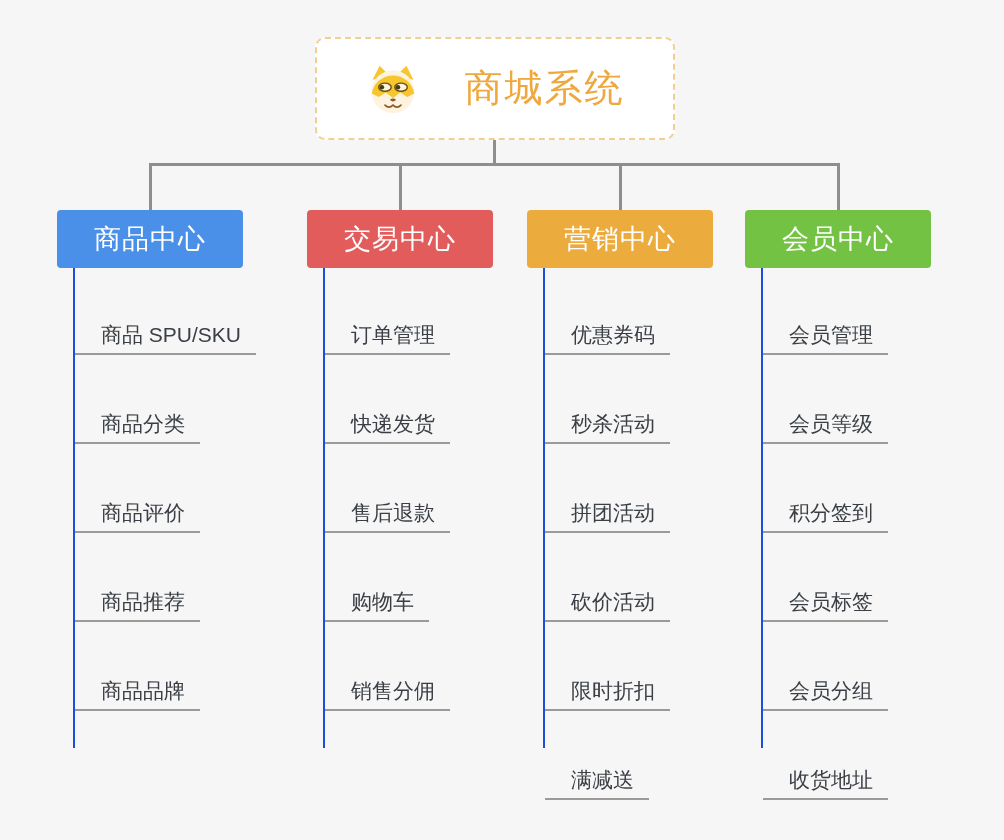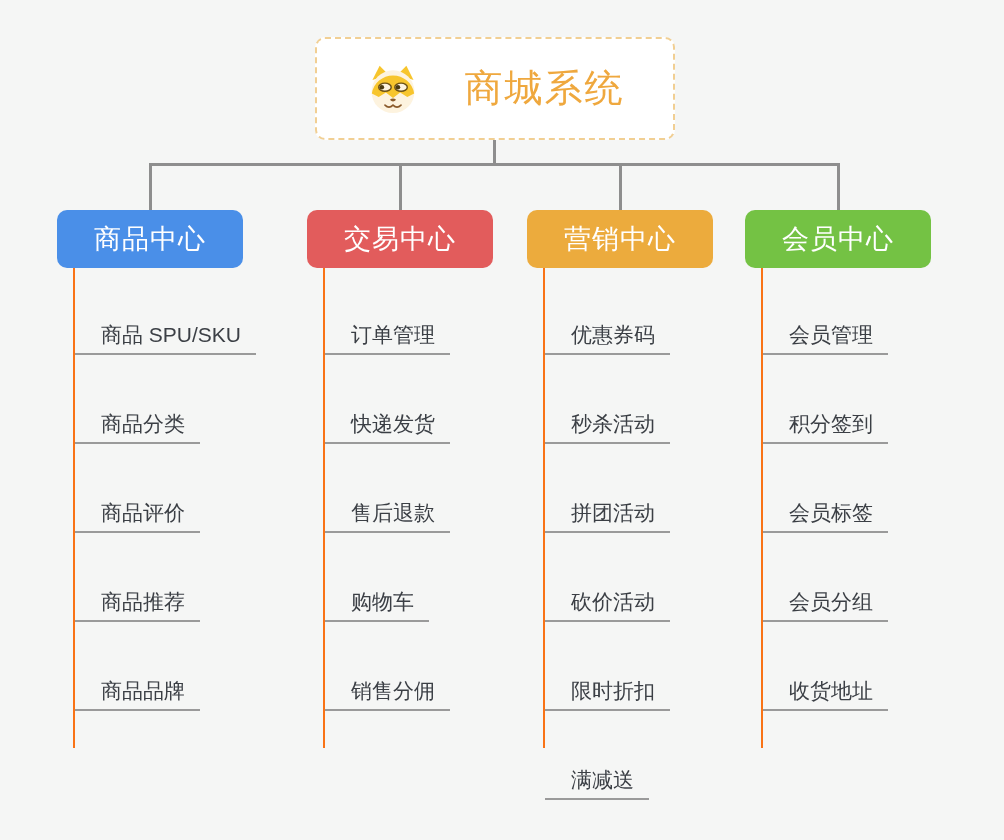--- a/index.html
+++ b/index.html
@@ -36,32 +36,32 @@
 
   
   .branch { position: absolute; top: 210px; width: 186px; }
   .branch-drop {
     position: absolute; top: -47px; left: 91.5px;
     width: 3px; height: 47px; background: #8e8e8e;
   }
   .branch-header {
     position: relative;
     width: 186px; height: 58px;
-    border-radius: 10px;
+    border-radius: 4px;
     display: flex; align-items: center; justify-content: center;
   }
   .branch-label {
     color: #ffffff;
     font-size: 27px;
     letter-spacing: 1px;
     white-space: nowrap;
   }
   .branch-children {
     margin-left: 16px;
-    border-left: 2px solid #f97316;
+    border-left: 2px solid #1d4ed8;
     height: 480px;
   }
   .child-row {
     height: 89px;
     display: flex;
     align-items: flex-end;
   }
   .child-row:first-child { height: 87px; }
   .child-item {
     display: inline-block;
@@ -190,20 +190,23 @@
     <div class="branch" style="left: 745px;">
       <div class="branch-drop"></div>
       <div class="branch-header" style="background: rgb(116, 194, 68);">
         <span class="branch-label">会员中心</span>
       </div>
       <div class="branch-children">
     <div class="child-row">
       <span class="child-item">会员管理</span>
     </div>
 
+    <div class="child-row">
+      <span class="child-item">会员等级</span>
+    </div>
 
     <div class="child-row">
       <span class="child-item">积分签到</span>
     </div>
 
     <div class="child-row">
       <span class="child-item">会员标签</span>
     </div>
 
     <div class="child-row">

